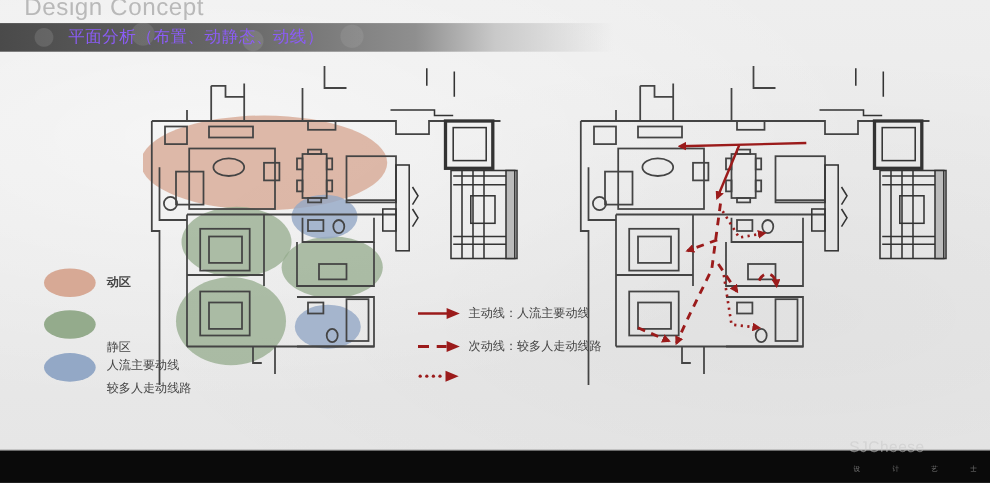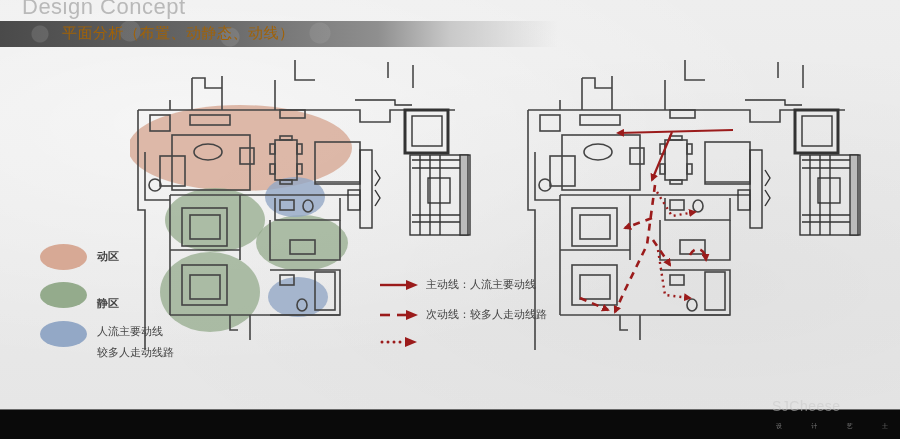--- a/index.html
+++ b/index.html
@@ -29,21 +29,21 @@
   .header-band::before {
     content: ""; position: absolute; inset: 0;
     background:
       radial-gradient(circle at 40px 13px, rgba(255,255,255,0.12) 0 8px, transparent 9px),
       radial-gradient(circle at 130px 10px, rgba(255,255,255,0.10) 0 10px, transparent 11px),
       radial-gradient(circle at 230px 16px, rgba(255,255,255,0.10) 0 9px, transparent 10px),
       radial-gradient(circle at 320px 12px, rgba(255,255,255,0.08) 0 10px, transparent 11px);
   }
   .header-subtitle {
     position: absolute; left: 62px; top: 24px;
-    font-size: 15px; color: #a16207; letter-spacing: 0.5px;
+    font-size: 15px; color: #8b5cf6; letter-spacing: 0.5px;
     white-space: nowrap;
   }
   .plan { position: absolute; }
   .plan-left { left: 130px; top: 60px; width: 350px; height: 290px; }
   .plan-right { left: 520px; top: 60px; width: 350px; height: 290px; }
 
   .zone-legend { position: absolute; left: 40px; top: 240px; }
   .zone-item { position: absolute; left: 0; display: flex; align-items: center; }
   .zone-swatch { width: 47px; height: 26px; border-radius: 50%; }
   .zone-label { position: absolute; left: 57px; font-size: 11px; color: #444; white-space: nowrap; line-height: 20px; }
@@ -235,21 +235,21 @@
   </g>
 </svg>
 
 <div class="zone-legend">
   <div class="zone-item" style="top:4px;">
     <div class="zone-swatch" style="background:#d7a995;"></div>
     <span class="zone-label" style="top:3px;font-weight:bold;">动区</span>
   </div>
   <div class="zone-item" style="top:42px;">
     <div class="zone-swatch" style="background:#94ab8c;"></div>
-    <span class="zone-label" style="top:12px;font-weight:bold;">静区</span>
+    <span class="zone-label" style="top:24px;">静区</span>
   </div>
   <div class="zone-item" style="top:81px;">
     <div class="zone-swatch" style="background:#93a8c6;"></div>
     <span class="zone-label" style="top:1px;">人流主要动线</span>
     <span class="zone-label" style="top:22px;">较多人走动线路</span>
   </div>
 </div>
 
 <div class="flow-legend">
   <div class="flow-item" style="top:0;">

